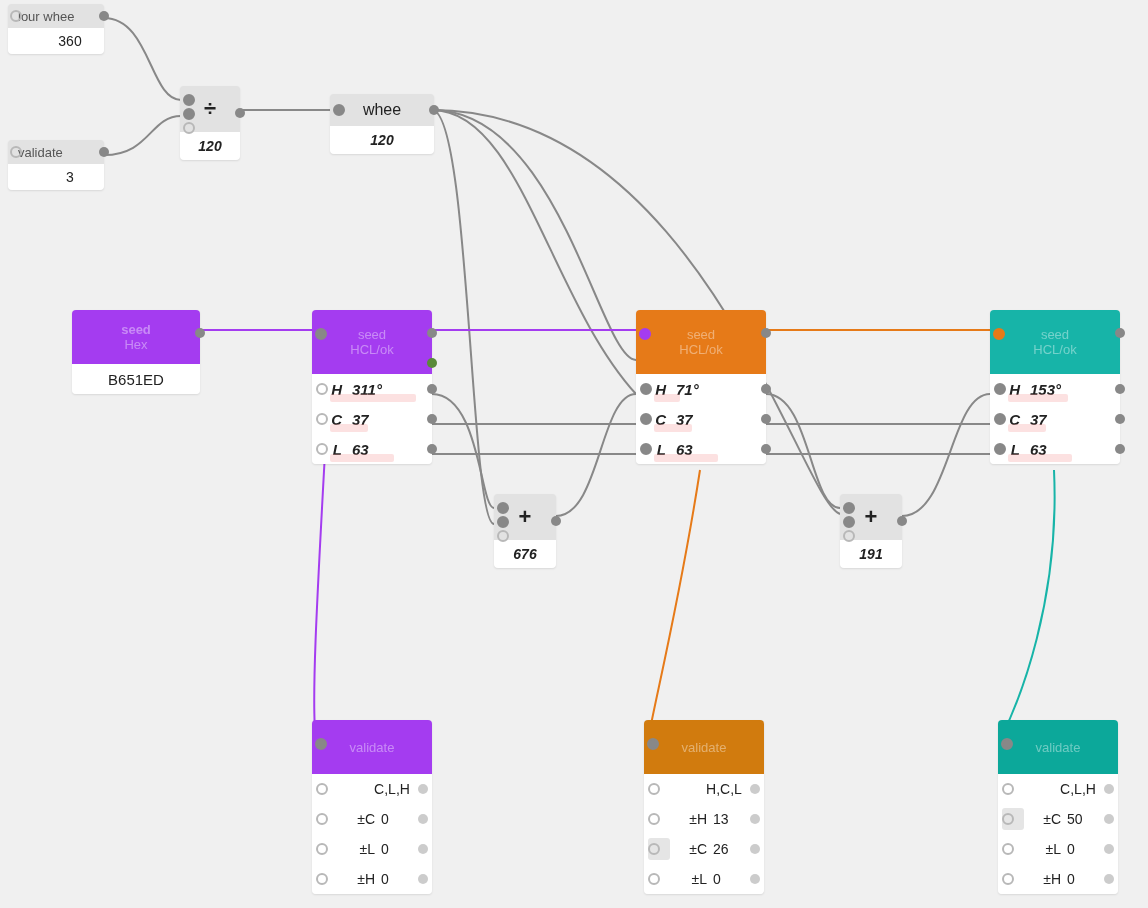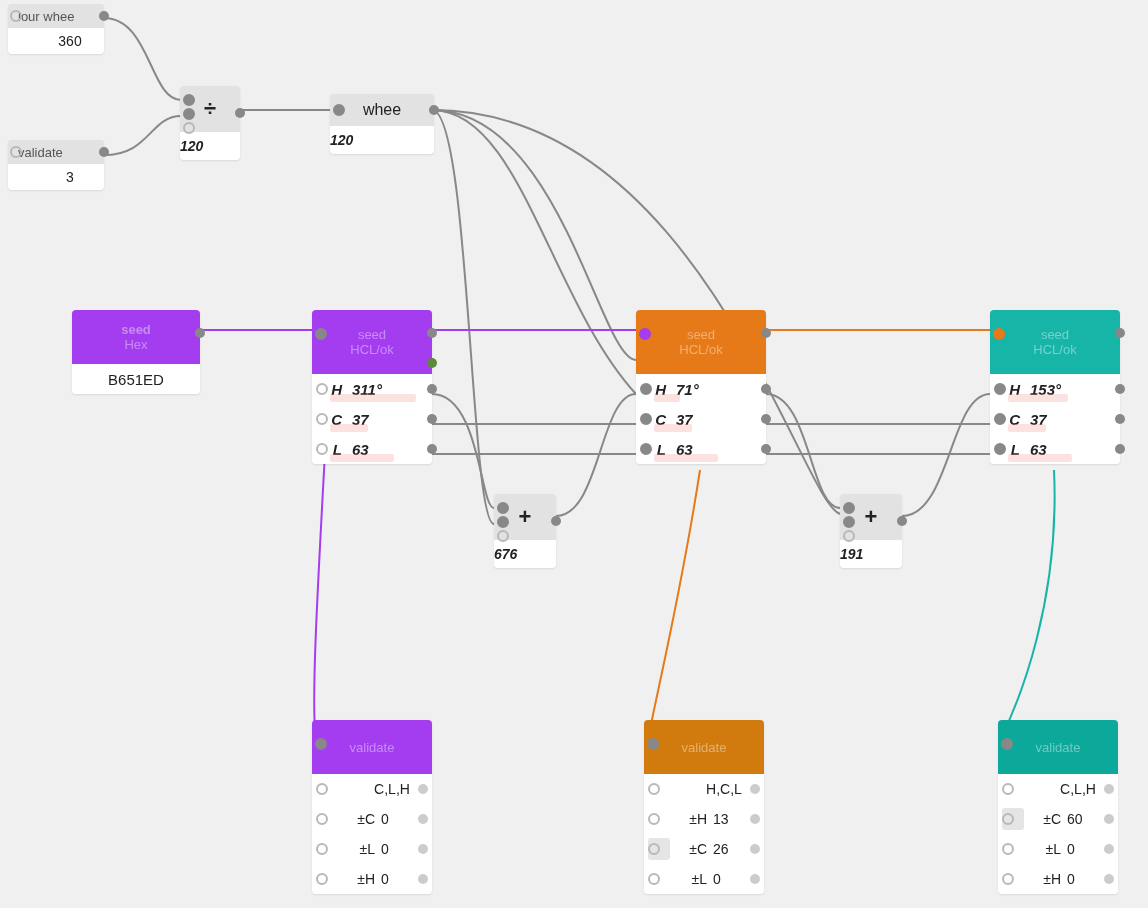--- a/index.html
+++ b/index.html
@@ -4,21 +4,21 @@
 <style>
 html,body{margin:0;padding:0;width:1148px;height:908px;background:#f0f0f0;font-family:-apple-system,BlinkMacSystemFont,"Segoe UI",Helvetica,Arial,sans-serif;font-size:14px;color:#222;overflow:hidden;}
 svg.wires{position:absolute;left:0;top:0;width:1148px;height:908px;pointer-events:none;}
 .node{position:absolute;box-shadow:0 1px 2px rgba(0,0,0,.1);border-radius:4px;overflow:visible;}
 .node .head{border-top-left-radius:4px;border-top-right-radius:4px;height:36px;display:flex;align-items:center;justify-content:center;font-size:13px;color:rgba(255,255,255,.4);position:relative;}
 .node .body{background:#fff;border-bottom-left-radius:4px;border-bottom-right-radius:4px;}
 .node .row{height:30px;display:flex;align-items:center;justify-content:center;font-size:15px;position:relative;padding:0 14px;}
 .node.op{background:#e2e2e2;border-radius:4px;}
 .op-body{display:flex;flex-direction:column;}
 .op-sym{height:46px;display:flex;align-items:center;justify-content:center;font-size:22px;font-weight:bold;position:relative;}
-.op-res{background:#fff;height:28px;display:flex;align-items:center;justify-content:flex-start;font-style:italic;font-weight:bold;border-bottom-left-radius:4px;border-bottom-right-radius:4px;}
+.op-res{background:#fff;height:28px;display:flex;align-items:center;justify-content:center;font-style:italic;font-weight:bold;border-bottom-left-radius:4px;border-bottom-right-radius:4px;}
 .hcl .head{height:64px;}
 .hcl .row{justify-content:flex-start;gap:10px;font-style:italic;}
 .hcl .row .k{font-weight:bold;width:16px;text-align:right;}
 .hcl .row .v{font-weight:bold;}
 .bar{position:absolute;height:8px;border-radius:2px;bottom:2px;opacity:.35;}
 .val .head{height:54px;}
 .val .row{font-size:14px;justify-content:center;gap:6px;}
 .val .row .lab{width:34px;text-align:right;}
 .val .row .num{width:22px;text-align:left;}
 .port{position:absolute;width:10px;height:10px;border-radius:50%;}
@@ -337,21 +337,21 @@
     <div class="row">
         <div class="port i" style="left:4px"></div>
         <span class="lab"></span>
         <span class="num" style="width:auto">C,L,H</span>
         <div class="port o" style="right:4px;background:#ccc"></div>
       </div>
     <div class="row">
         <div class="sel"></div>
         <div class="port i" style="left:4px"></div>
         <span class="lab">±C</span>
-        <span class="num">60</span>
+        <span class="num">50</span>
         <div class="port o" style="right:4px;background:#ccc"></div>
       </div>
     <div class="row">
         <div class="port i" style="left:4px"></div>
         <span class="lab">±L</span>
         <span class="num">0</span>
         <div class="port o" style="right:4px;background:#ccc"></div>
       </div>
     <div class="row">
         <div class="port i" style="left:4px"></div>

